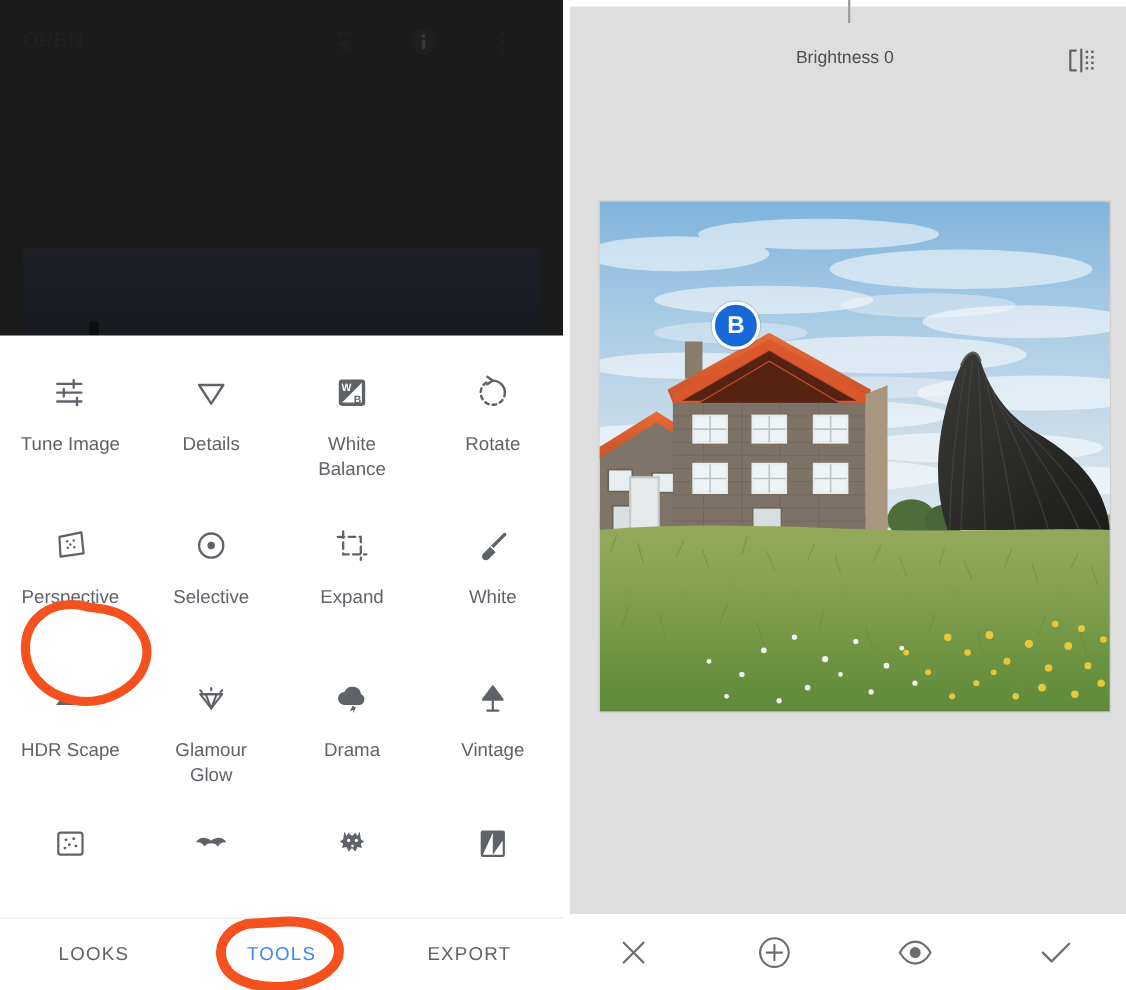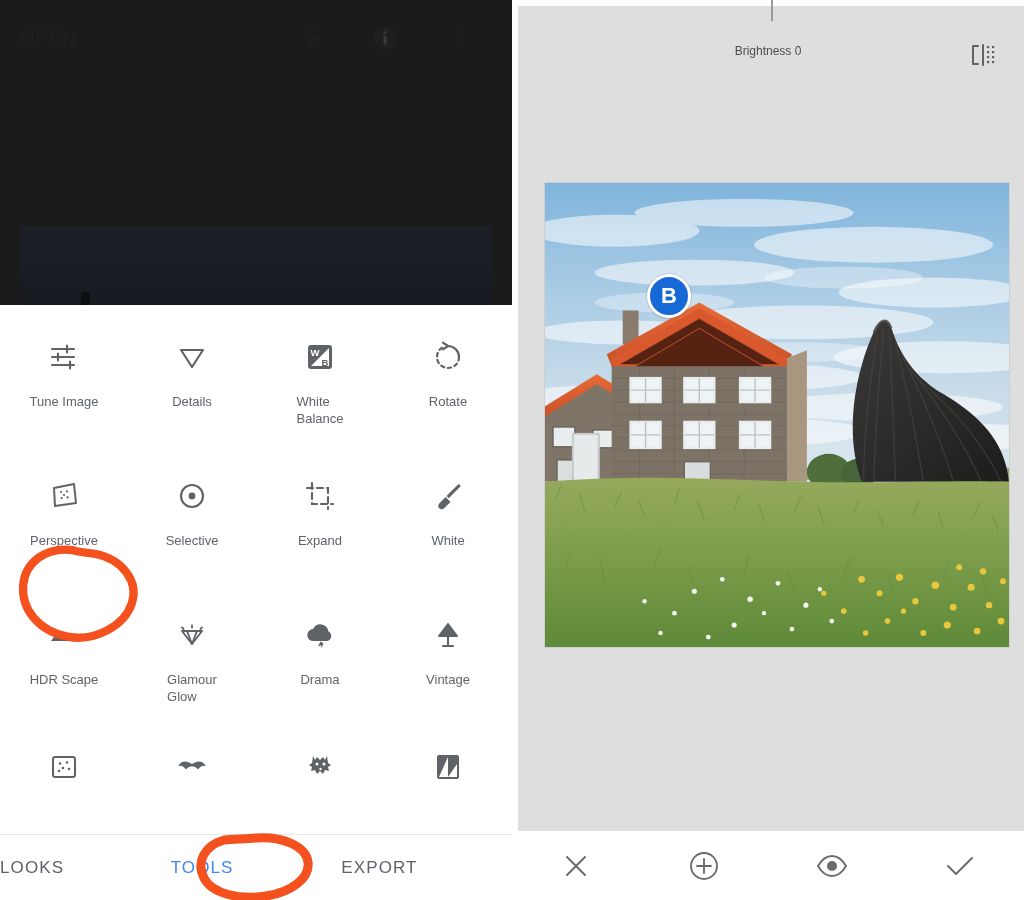--- a/index.html
+++ b/index.html
@@ -64,34 +64,34 @@
     display:flex; flex-direction:column; align-items:center;
     padding-top:14px;
     position:relative;
   }
   .tool-ico{
     width:44px; height:44px; display:flex; align-items:center; justify-content:center;
     color:#5f6368; margin-bottom:14px;
   }
   .tool-ico svg{ display:block; }
   .tool-lbl{
-    font-size:13px; color:#5f6368; text-align:left; line-height:1.33;
+    font-size:17px; color:#5f6368; text-align:center; line-height:1.33;
     max-width:112px;
   }
   .tool-cell.row5{ height:56px; padding-top:10px; overflow:hidden; }
   .tool-cell.row5 .tool-ico{ margin-bottom:8px; }
 
   
   .bottom-nav{
     position:absolute; left:0; bottom:0; width:512px; height:66px;
     border-top:1px solid #e8e8e8;
     display:flex; align-items:center; background:#fff; z-index:7;
   }
   .nav-item{
-    flex:1; text-align:left; font-size:17px; letter-spacing:1.1px;
+    flex:1; text-align:center; font-size:17px; letter-spacing:1.1px;
     color:#5f6368;
   }
   .nav-item.active{ color:#4285f4; }
 
   
   .marker{
     position:absolute; z-index:9; pointer-events:none;
   }
   #marker-selective{ left:14px; top:540px; width:128px; height:115px; }
   #marker-tools{ left:194px; top:828px; width:126px; height:72px; }
@@ -104,21 +104,21 @@
   .canvas-area{
     position:absolute; left:6px; top:6px; width:506px; height:825px;
     background:#dedede;
   }
   .slider-tick{
     position:absolute; left:259px; top:0px; width:2px; height:21px;
     background:#9a9a9a; z-index:3;
   }
   .param-label{
     position:absolute; left:0; top:44px; width:512px; text-align:center;
-    font-size:12px; color:#4a4d50; z-index:3;
+    font-size:16px; color:#4a4d50; z-index:3;
   }
   .compare-btn{
     position:absolute; right:24px; top:38px; width:34px; height:34px;
     display:flex; align-items:center; justify-content:center; color:#5f6368;
     z-index:3;
   }
 
   
   .photo{
     position:absolute; left:538px; top:182px; width:466px; height:466px;

